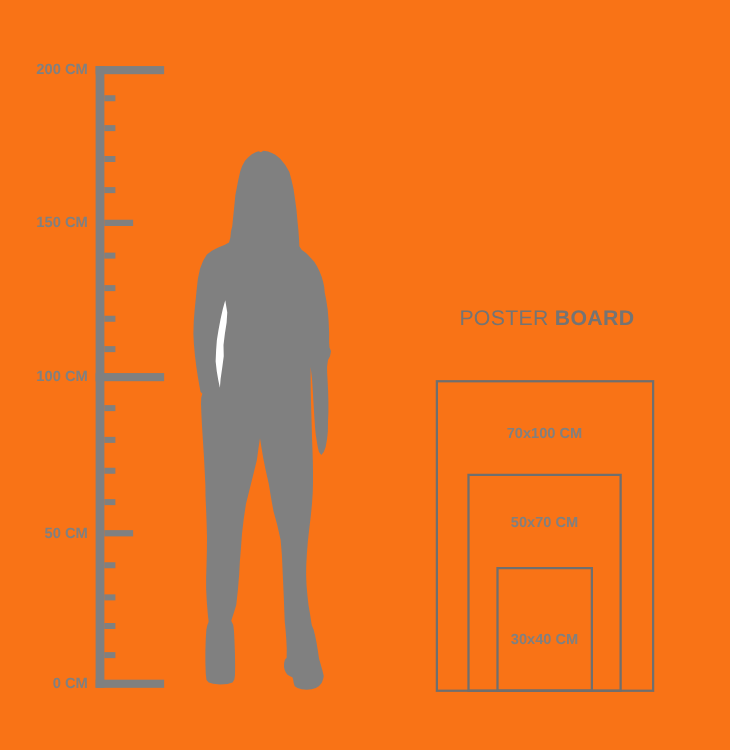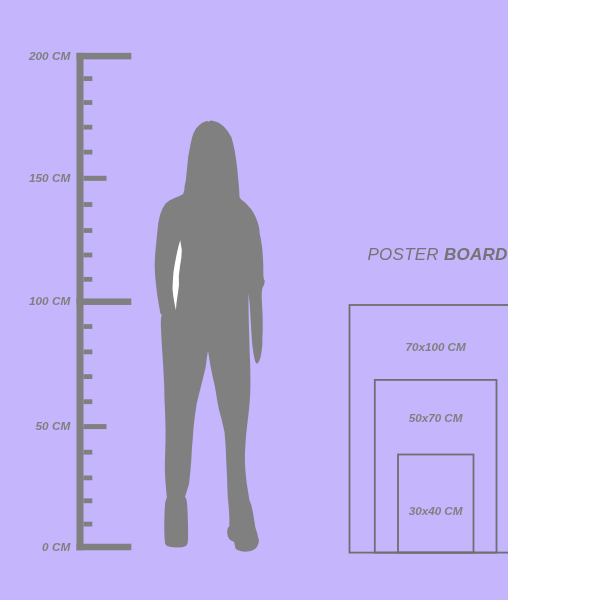--- a/index.html
+++ b/index.html
@@ -1,16 +1,16 @@
 <!DOCTYPE html>
 <html><head>
 <meta charset="utf-8">
 <style>
   html,body{margin:0;padding:0;background:#ffffff;}
-  .wrap{width:508px;height:600px;position:relative;background:#c4b5fd;overflow:hidden;font-style:italic;}
+  .wrap{width:584px;height:600px;position:relative;background:#f97316;overflow:hidden;}
   svg{position:absolute;top:0;left:0;}
   text{font-family:"Liberation Sans", sans-serif;}
 </style>
 </head>
 <body>
 <div class="wrap">
 <svg width="600" height="600" viewBox="0 0 600 600">
 
   <g fill="#808080">
 

